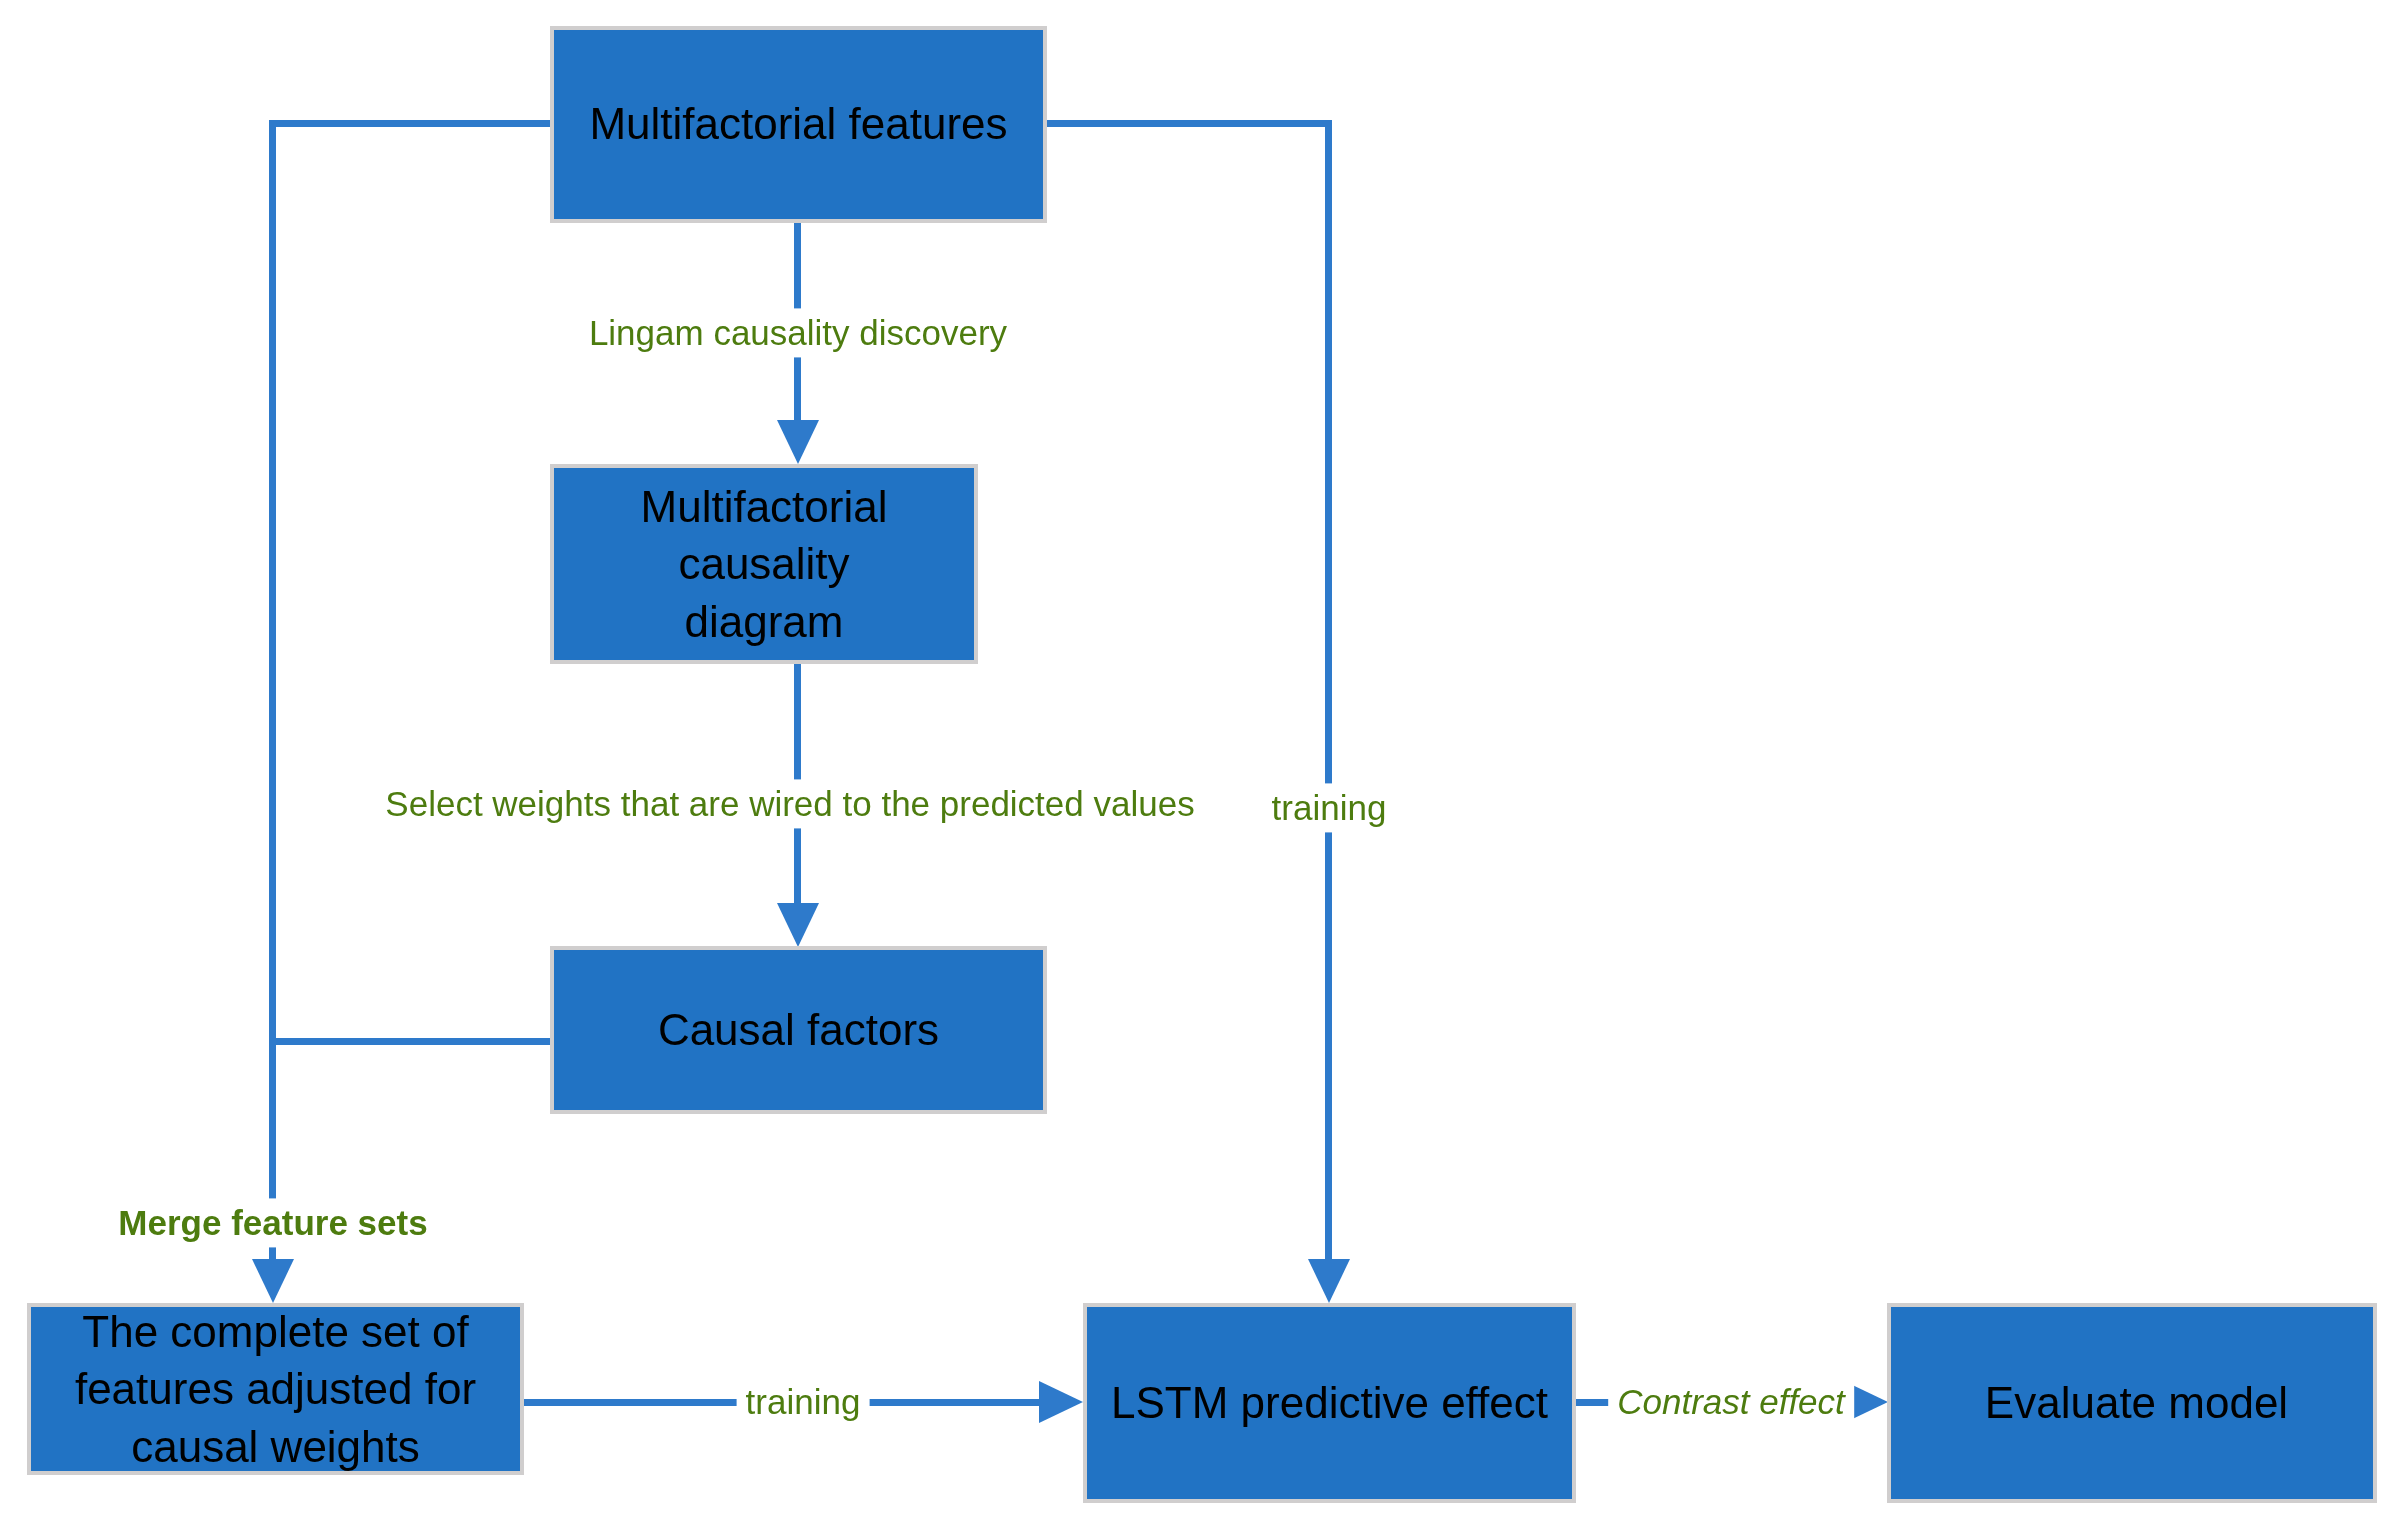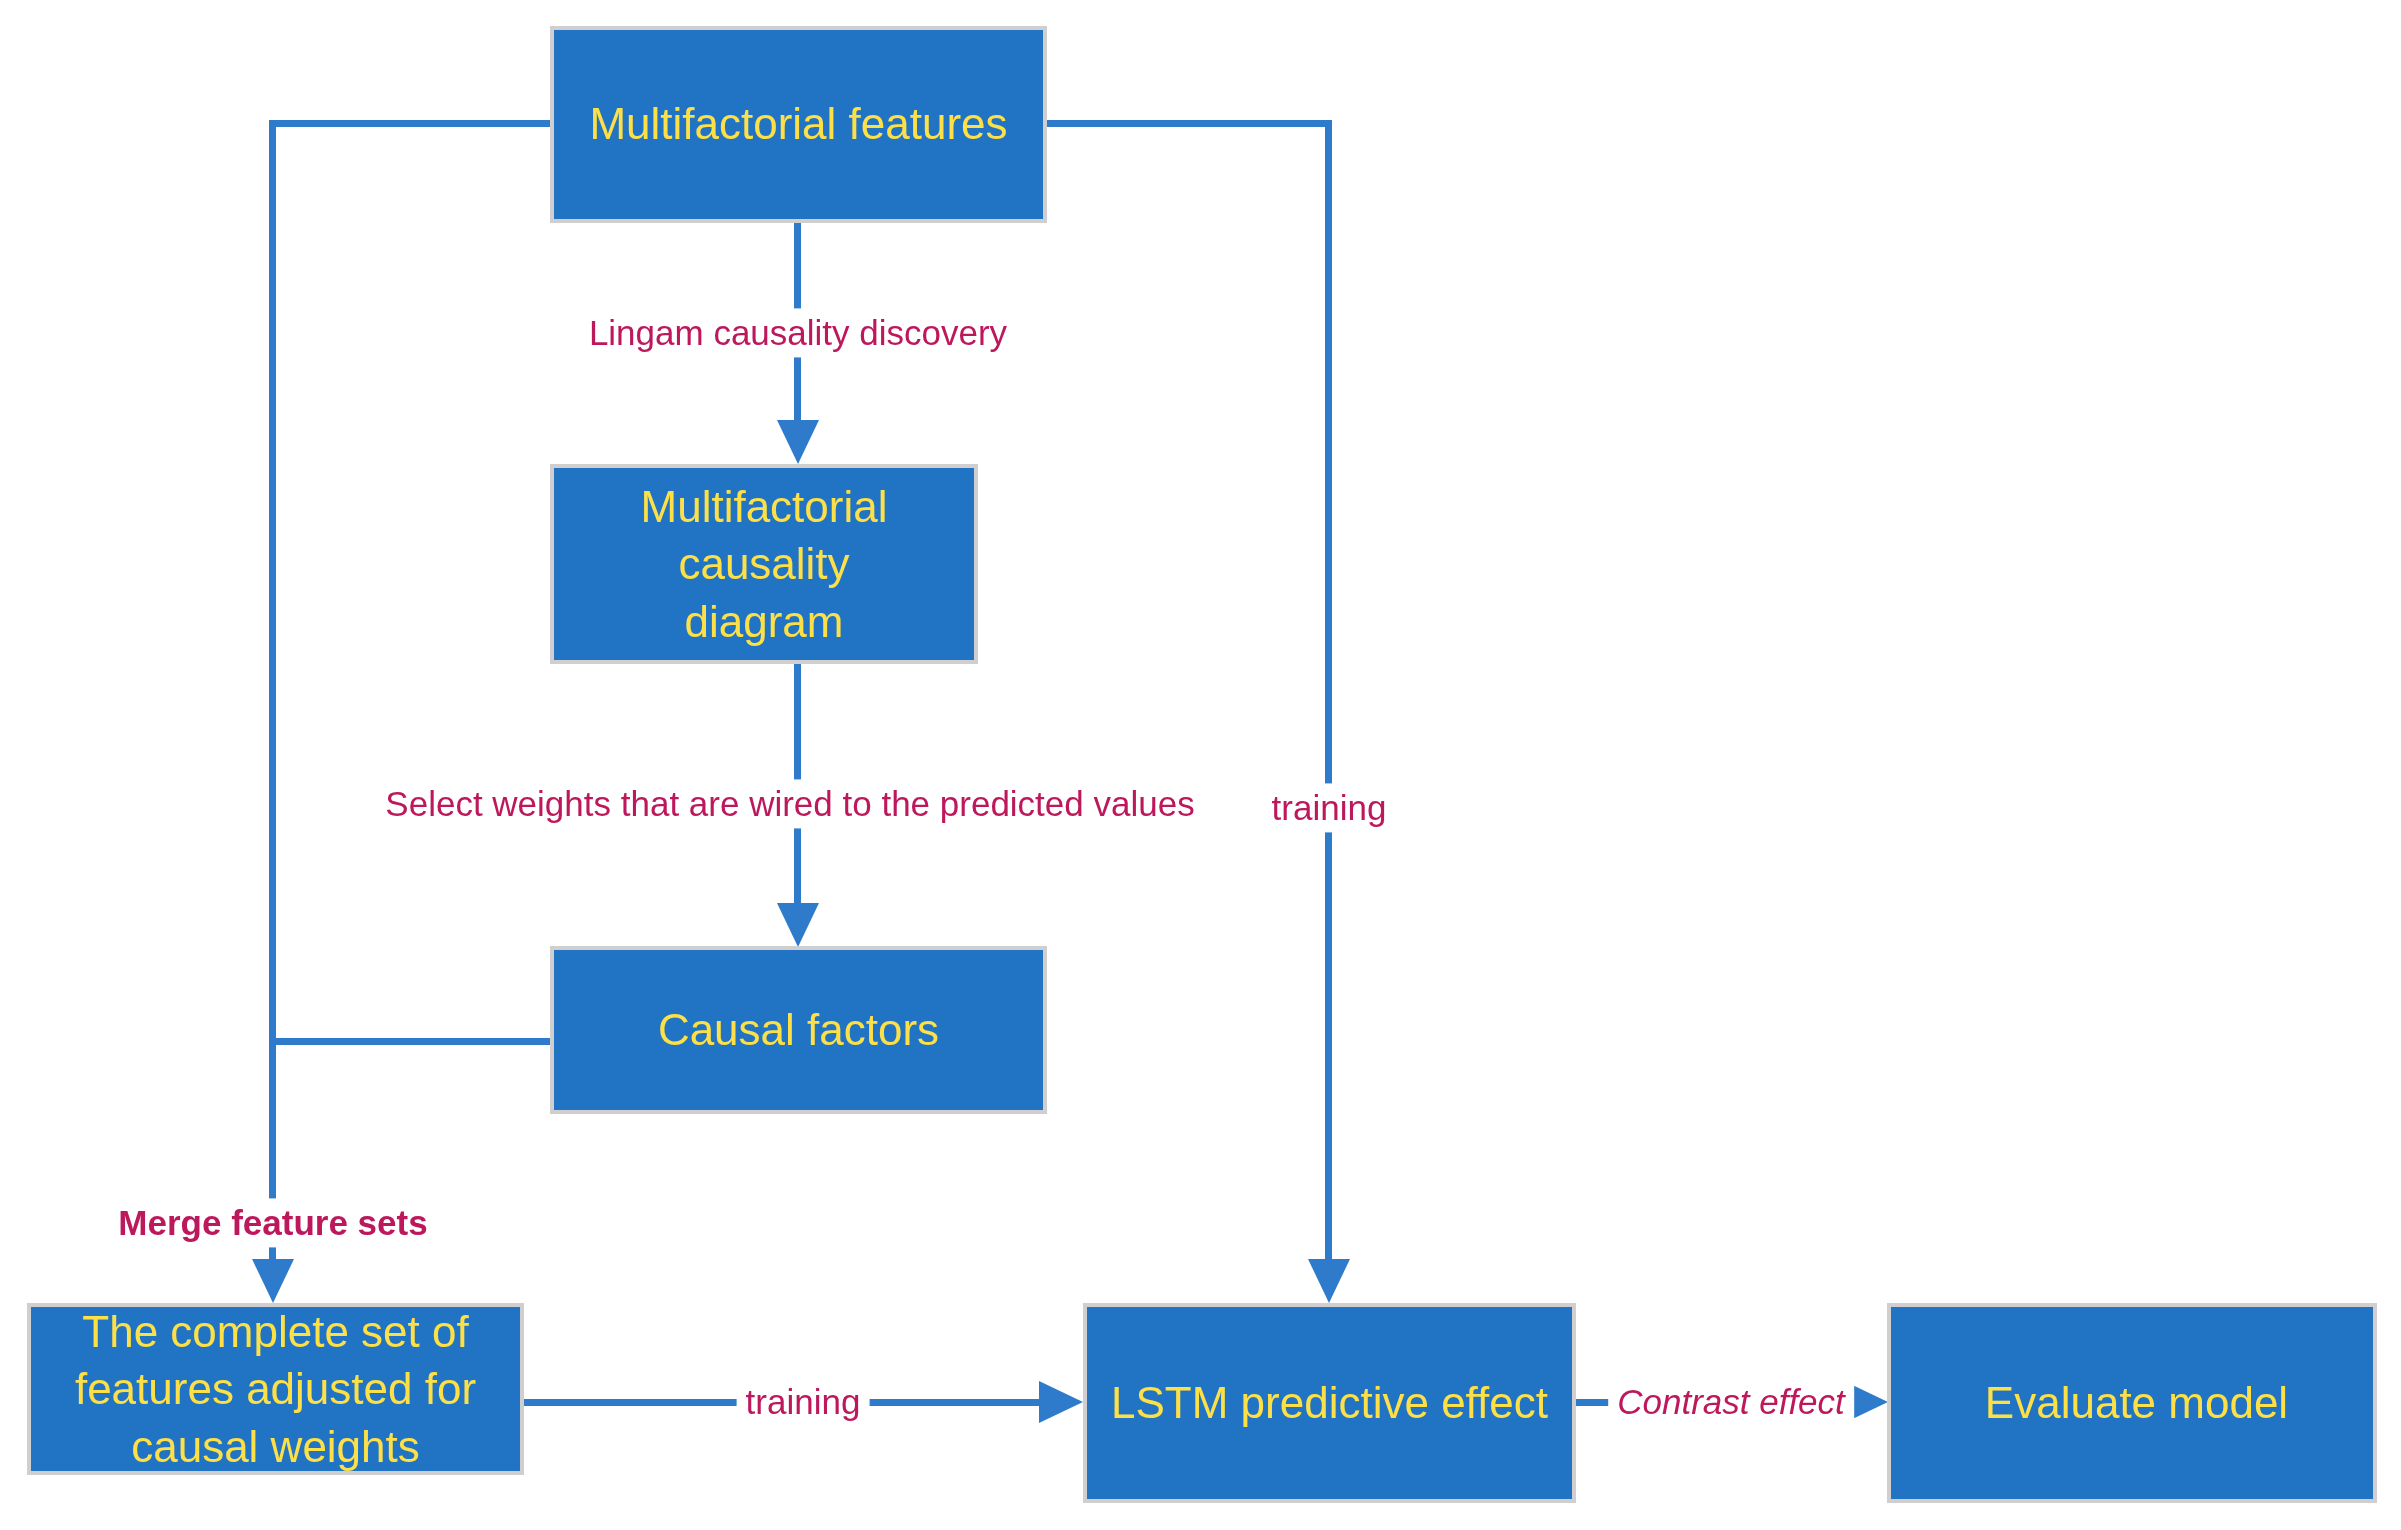--- a/index.html
+++ b/index.html
@@ -13,21 +13,21 @@
     width: 2401px;
     height: 1531px;
     background: #ffffff;
     overflow: hidden;
   }
   .node {
     position: absolute;
     box-sizing: border-box;
     background: #2173C4;
     border: 4.5px solid #D0CECE;
-    color: #fde047;
+    color: #000000;
     display: flex;
     align-items: center;
     justify-content: center;
     text-align: center;
     font-size: 44px;
     line-height: 1.3;
     z-index: 1;
   }
   .node .node-label {
     white-space: pre-line;
@@ -51,21 +51,21 @@
   }
   .arrowhead.right {
     border-top: 21px solid transparent;
     border-bottom: 21px solid transparent;
     border-left: 44px solid #2E7ACB;
   }
   .edge-label {
     position: absolute;
     transform: translate(-50%, -50%);
     background: #ffffff;
-    color: #be185d;
+    color: #4d7c0f;
     font-size: 35px;
     line-height: 1.2;
     padding: 3.6px 9px;
     white-space: nowrap;
     z-index: 2;
   }
 </style>
 </head>
 <body>
 

